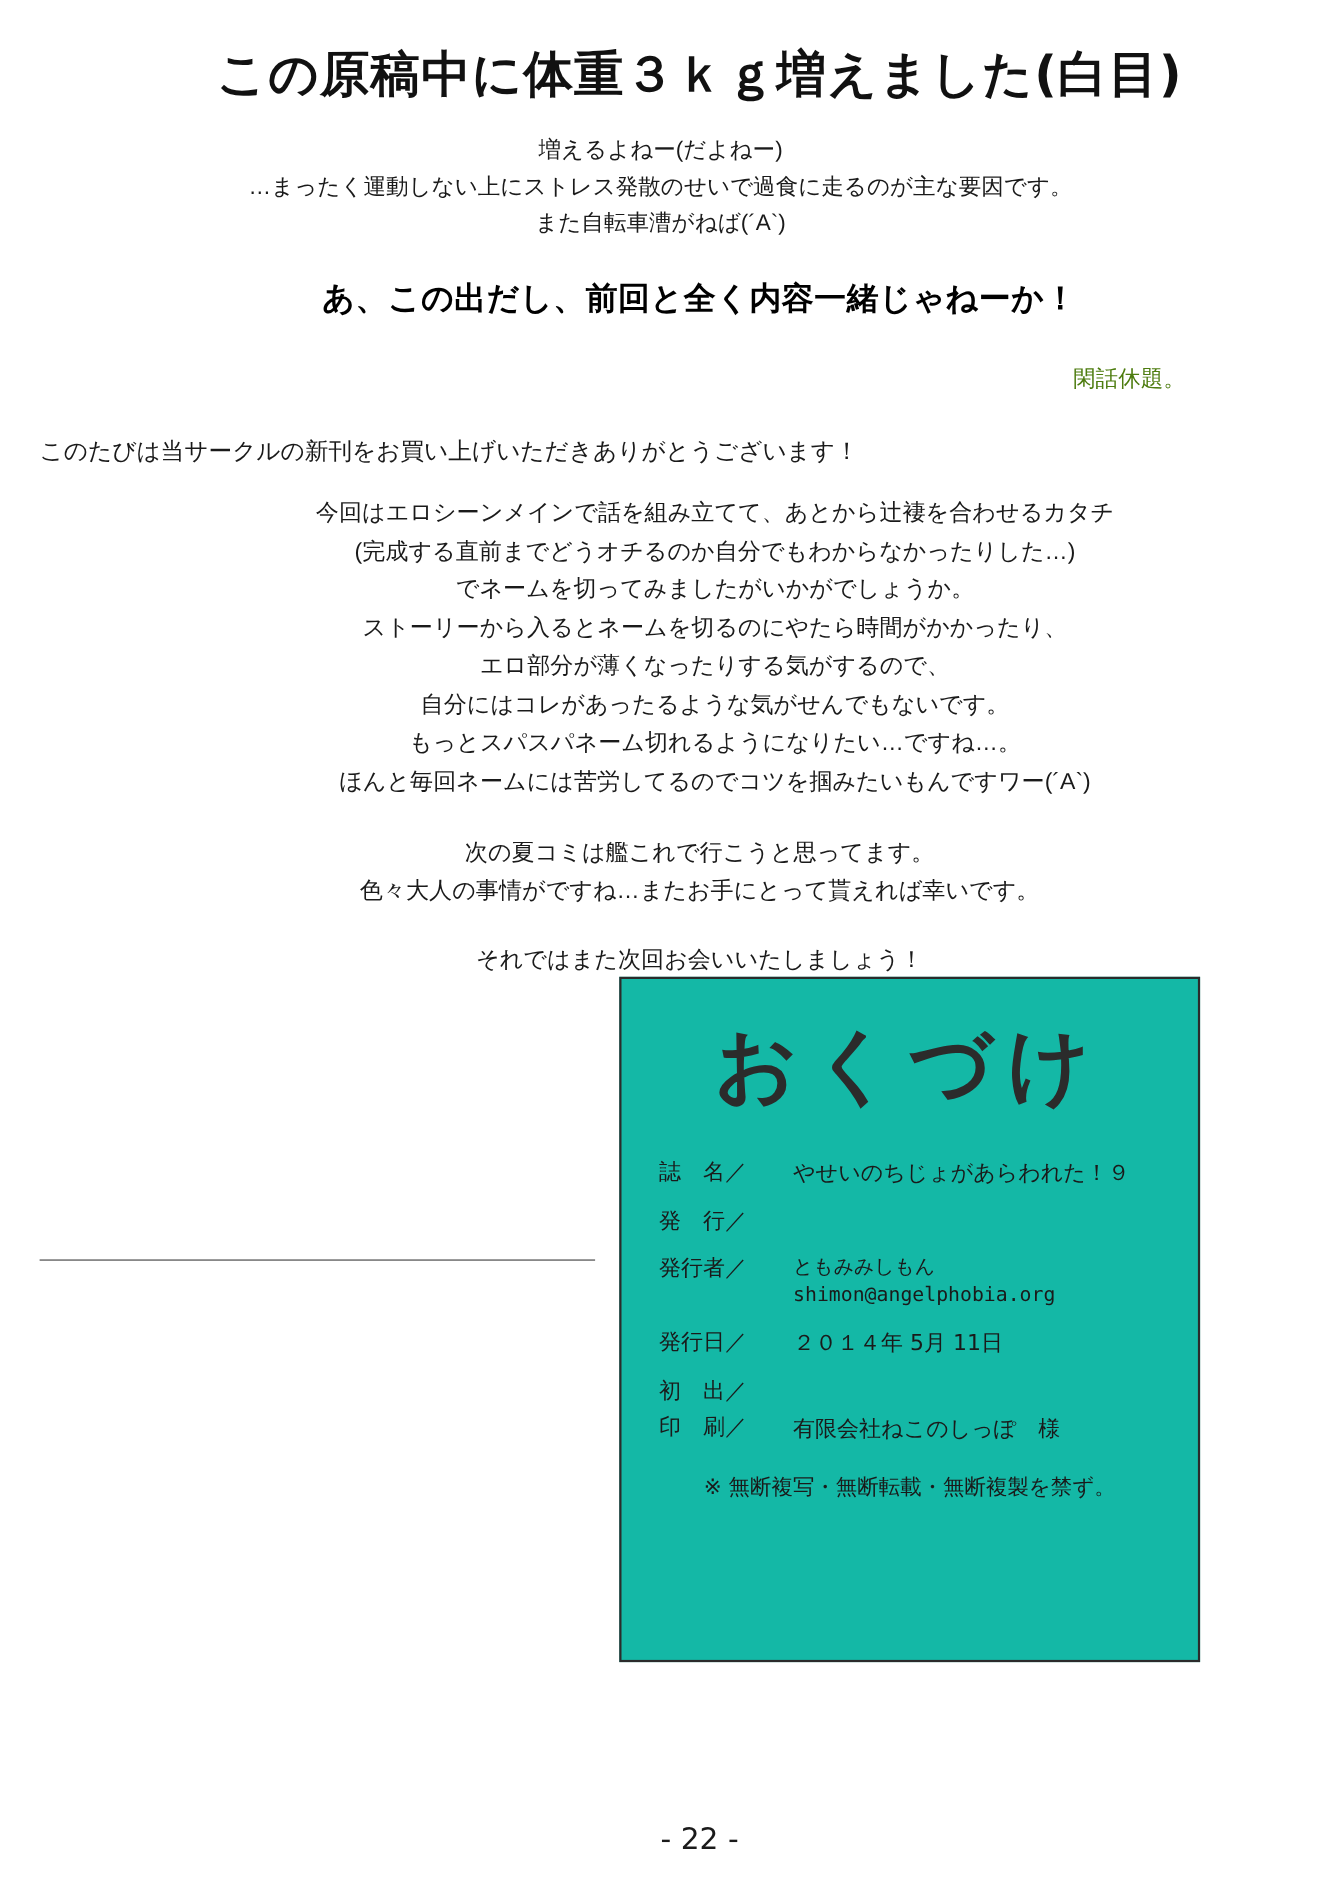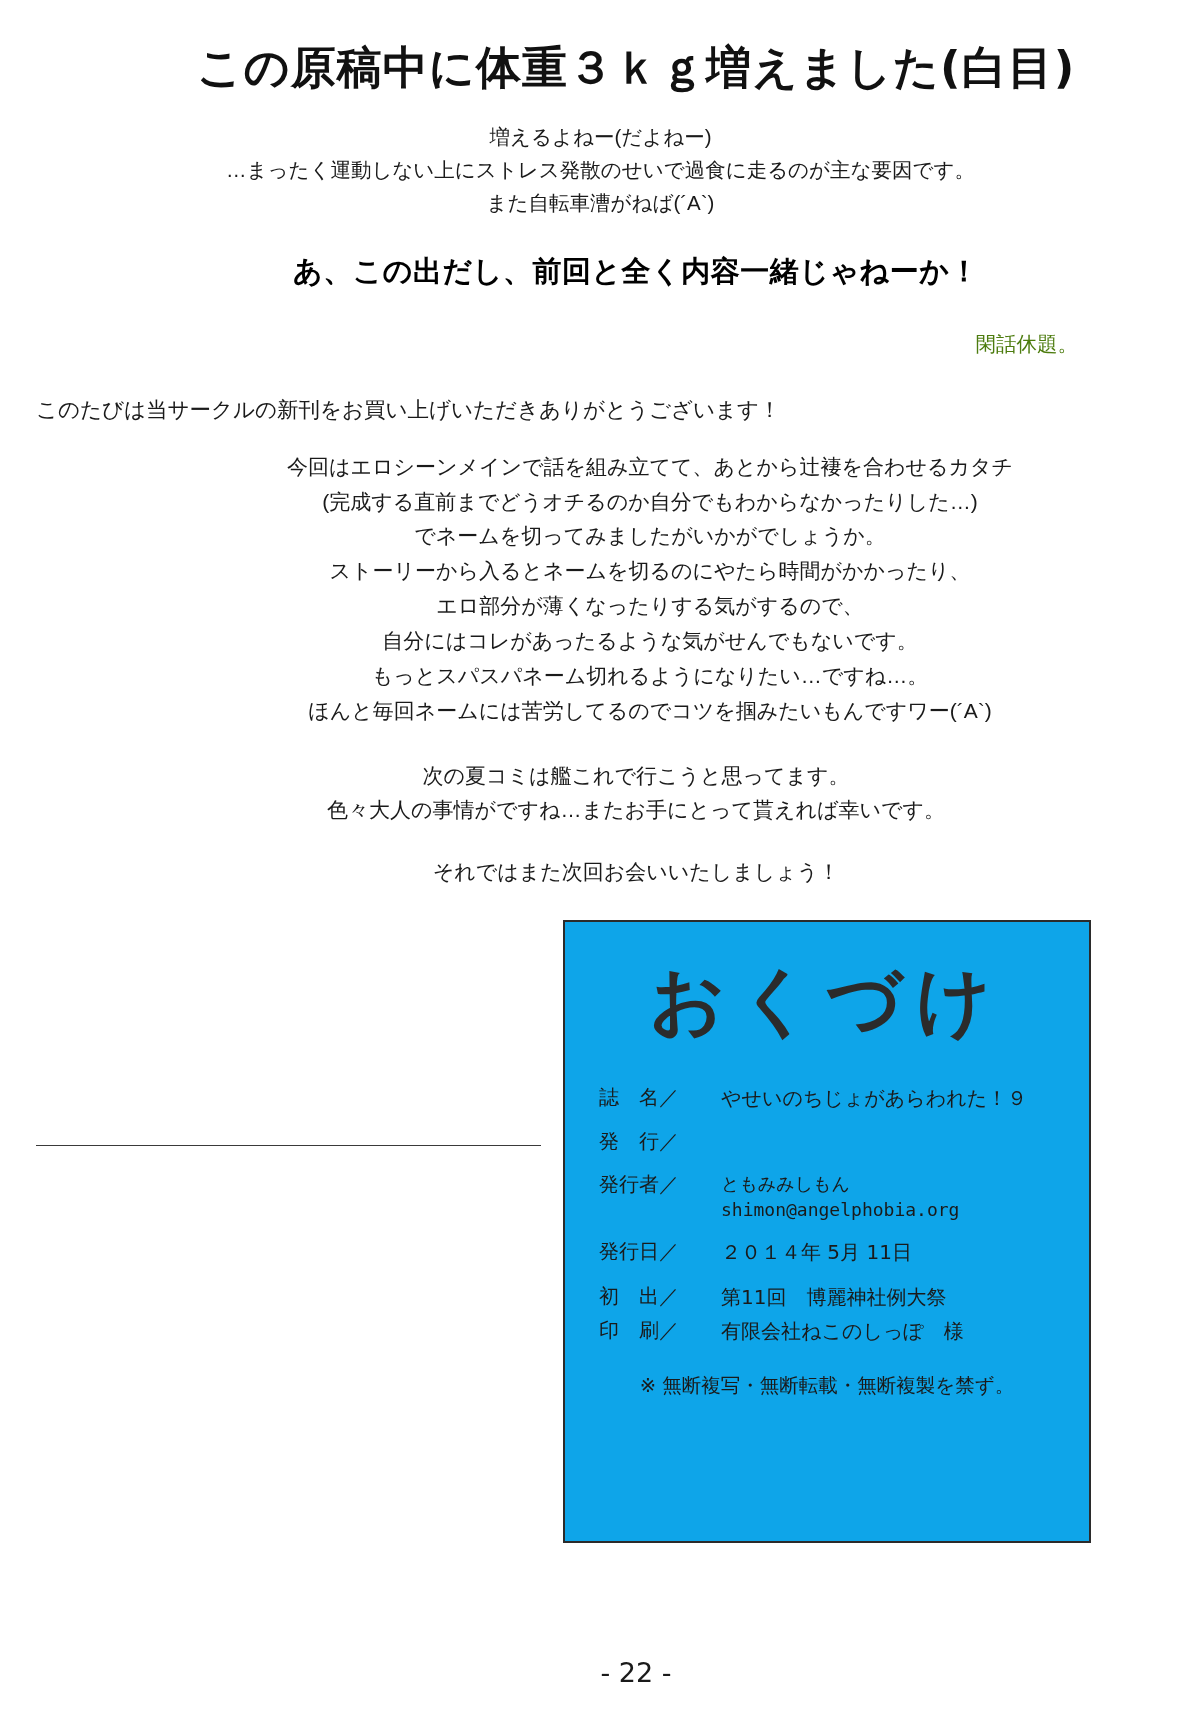--- a/index.html
+++ b/index.html
@@ -104,26 +104,26 @@
     top: 1145px;
     width: 505px;
     height: 1px;
     background: #3a3a3a;
   }
 
   
   .colophon {
     position: absolute;
     left: 527px;
-    top: 920px;
+    top: 888px;
     width: 528px;
     height: 623px;
     border: 2px solid #2b2b2b;
     box-sizing: border-box;
-    background: #0ea5e9;
+    background: #14b8a6;
   }
   .colo-head {
     text-align: center;
     margin-top: 30px;
     font-size: 74px;
     font-weight: bold;
     letter-spacing: 13px;
     color: #2b2b2b;
     font-family: "DejaVu Sans", sans-serif;
     -webkit-text-stroke: 0px;
@@ -228,21 +228,20 @@
 shimon@angelphobia.org</div>
       </div>
 
       <div class="colo-row gap">
         <div class="colo-label">発行日／</div>
         <div class="colo-value">２０１４年 5月 11日</div>
       </div>
 
       <div class="colo-row tight gap">
         <div class="colo-label">初　出／</div>
-        <div class="colo-value">第11回　博麗神社例大祭</div>
       </div>
 
       <div class="colo-row">
         <div class="colo-label">印　刷／</div>
         <div class="colo-value">有限会社ねこのしっぽ　様</div>
       </div>
 
     </div>
     <div class="colo-note">※ 無断複写・無断転載・無断複製を禁ず。</div>
   </div>

